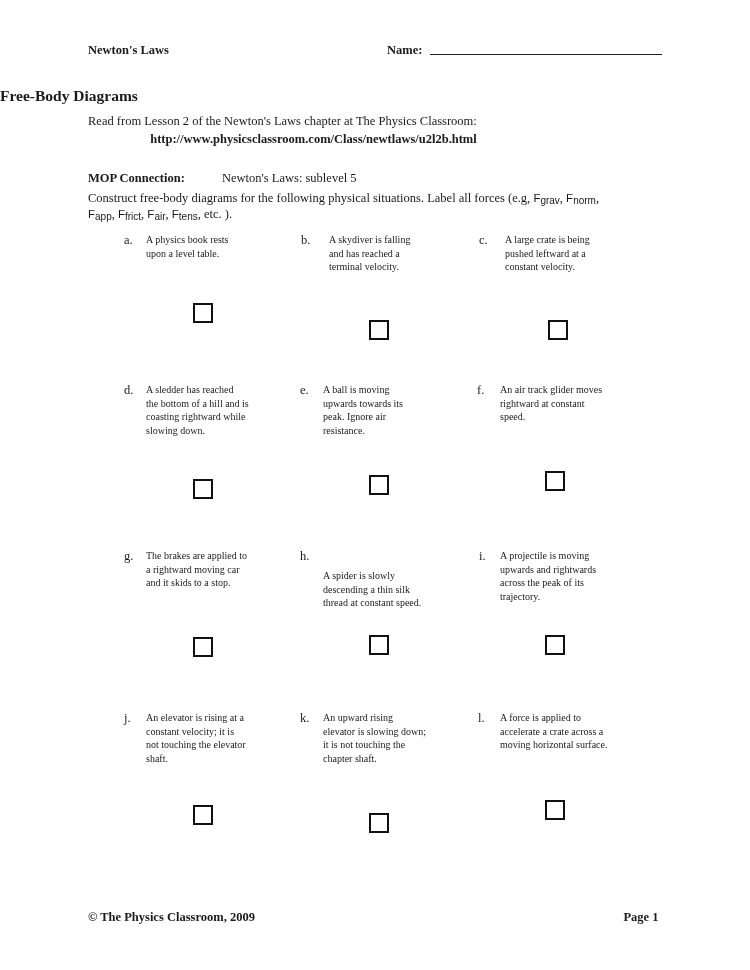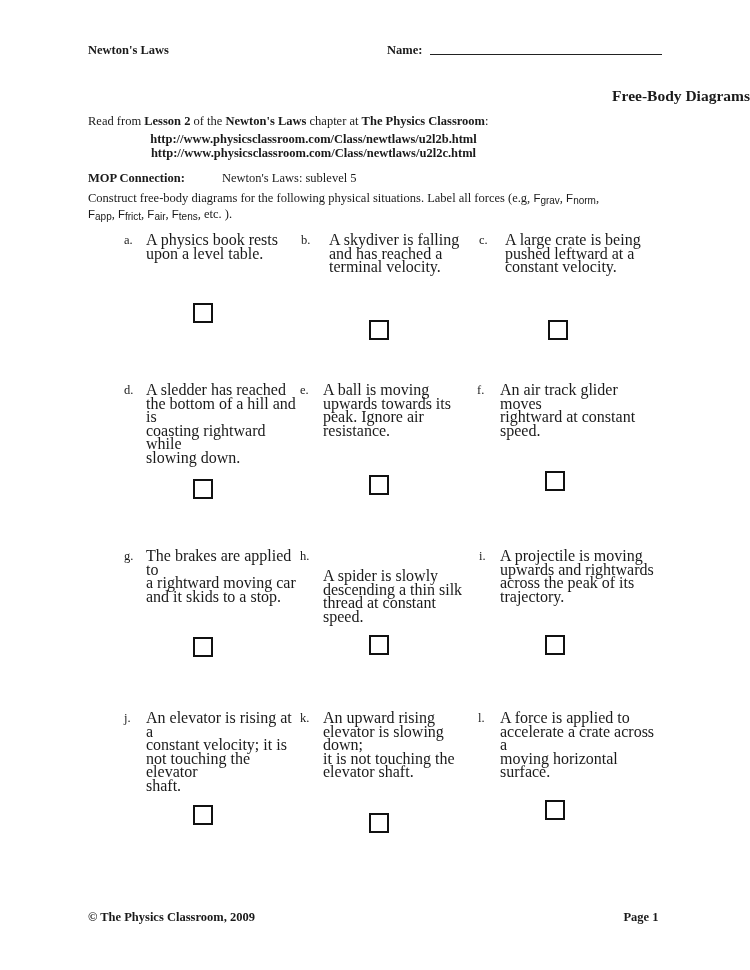--- a/index.html
+++ b/index.html
@@ -9,37 +9,37 @@
     }
     body {
       width: 750px;
       height: 970px;
       position: relative;
       overflow: hidden;
       font-family: "Liberation Serif", "DejaVu Serif", serif;
       color: #1a1a1a;
     }
     .abs { position: absolute; }
-    .bold { font-weight: bold; }
+    .bold { font-weight: normal; }
 
     .hdr-left {
       left: 88px; top: 43px;
       font-size: 12.5px; font-weight: bold;
     }
     .hdr-name {
       left: 387px; top: 43px;
       font-size: 12.5px; font-weight: bold;
     }
     .name-line {
       left: 430px; top: 54px; width: 232px; height: 0;
       border-top: 1.2px solid #222;
     }
     .title {
       left: 0; top: 87px; width: 750px;
-      text-align: right;
+      text-align: left;
       font-size: 15.5px; font-weight: bold;
     }
     .read-from {
       left: 88px; top: 114px;
       font-size: 12.5px;
     }
     .urls {
       left: 0; top: 133px; width: 626px;
       text-align: center;
       font-size: 12.5px; font-weight: bold;
@@ -69,21 +69,21 @@
     .instructions .F {
       font-family: "Liberation Sans", "DejaVu Sans", sans-serif;
       font-size: 11.5px;
     }
 
     .item-letter {
       font-size: 12.5px;
       width: 22px;
     }
     .item-text {
-      font-size: 16px;
+      font-size: 10px;
       line-height: 13.6px;
       width: 150px;
     }
     .box {
       width: 16px; height: 16px;
       border: 2.6px solid #111;
       background: #fff;
       box-sizing: content-box;
     }
 
@@ -105,21 +105,20 @@
 <div class="abs name-line"></div>
 
 <div class="abs title">Free-Body Diagrams</div>
 
 <div class="abs read-from">
   <span>Read from </span><span class="bold">Lesson 2</span><span> of the </span><span class="bold">Newton's Laws</span><span> chapter at </span><span class="bold">The Physics Classroom</span><span>:</span>
 </div>
 
 <div class="abs urls">
   <div>http://www.physicsclassroom.com/Class/newtlaws/u2l2b.html</div>
-  <div>http://www.physicsclassroom.com/Class/newtlaws/u2l2c.html</div>
 </div>
 
 <div class="abs mop-label">MOP Connection:</div>
 <div class="abs mop-value">Newton's Laws:  sublevel 5</div>
 
 <div class="abs instructions">
   <span>Construct free-body diagrams for the following physical situations.  Label all forces (e.g, </span><span class="F">F</span><sub>grav</sub><span>, </span><span class="F">F</span><sub>norm</sub><span>, </span><br><span class="F">F</span><sub>app</sub><span>, </span><span class="F">F</span><sub>frict</sub><span>, </span><span class="F">F</span><sub>air</sub><span>, </span><span class="F">F</span><sub>tens</sub><span>, </span><span>etc. ).</span>
 </div>
 
 <div class="abs item-letter" style="left:124px;top:233px;">a.</div>
@@ -203,21 +202,21 @@
   <div>not touching the elevator</div>
   <div>shaft.</div>
 </div>
 <div class="abs box" style="left:193px;top:805px;"></div>
 
 <div class="abs item-letter" style="left:300px;top:711px;">k.</div>
 <div class="abs item-text" style="left:323px;top:711px;width:155px;">
   <div>An upward rising</div>
   <div>elevator is slowing down;</div>
   <div>it is not touching the</div>
-  <div>elevator shaft.</div>
+  <div>chapter shaft.</div>
 </div>
 <div class="abs box" style="left:369px;top:813px;"></div>
 
 <div class="abs item-letter" style="left:478px;top:711px;">l.</div>
 <div class="abs item-text" style="left:500px;top:711px;width:165px;">
   <div>A force is applied to</div>
   <div>accelerate a crate across a</div>
   <div>moving horizontal surface.</div>
 </div>
 <div class="abs box" style="left:545px;top:800px;"></div>

